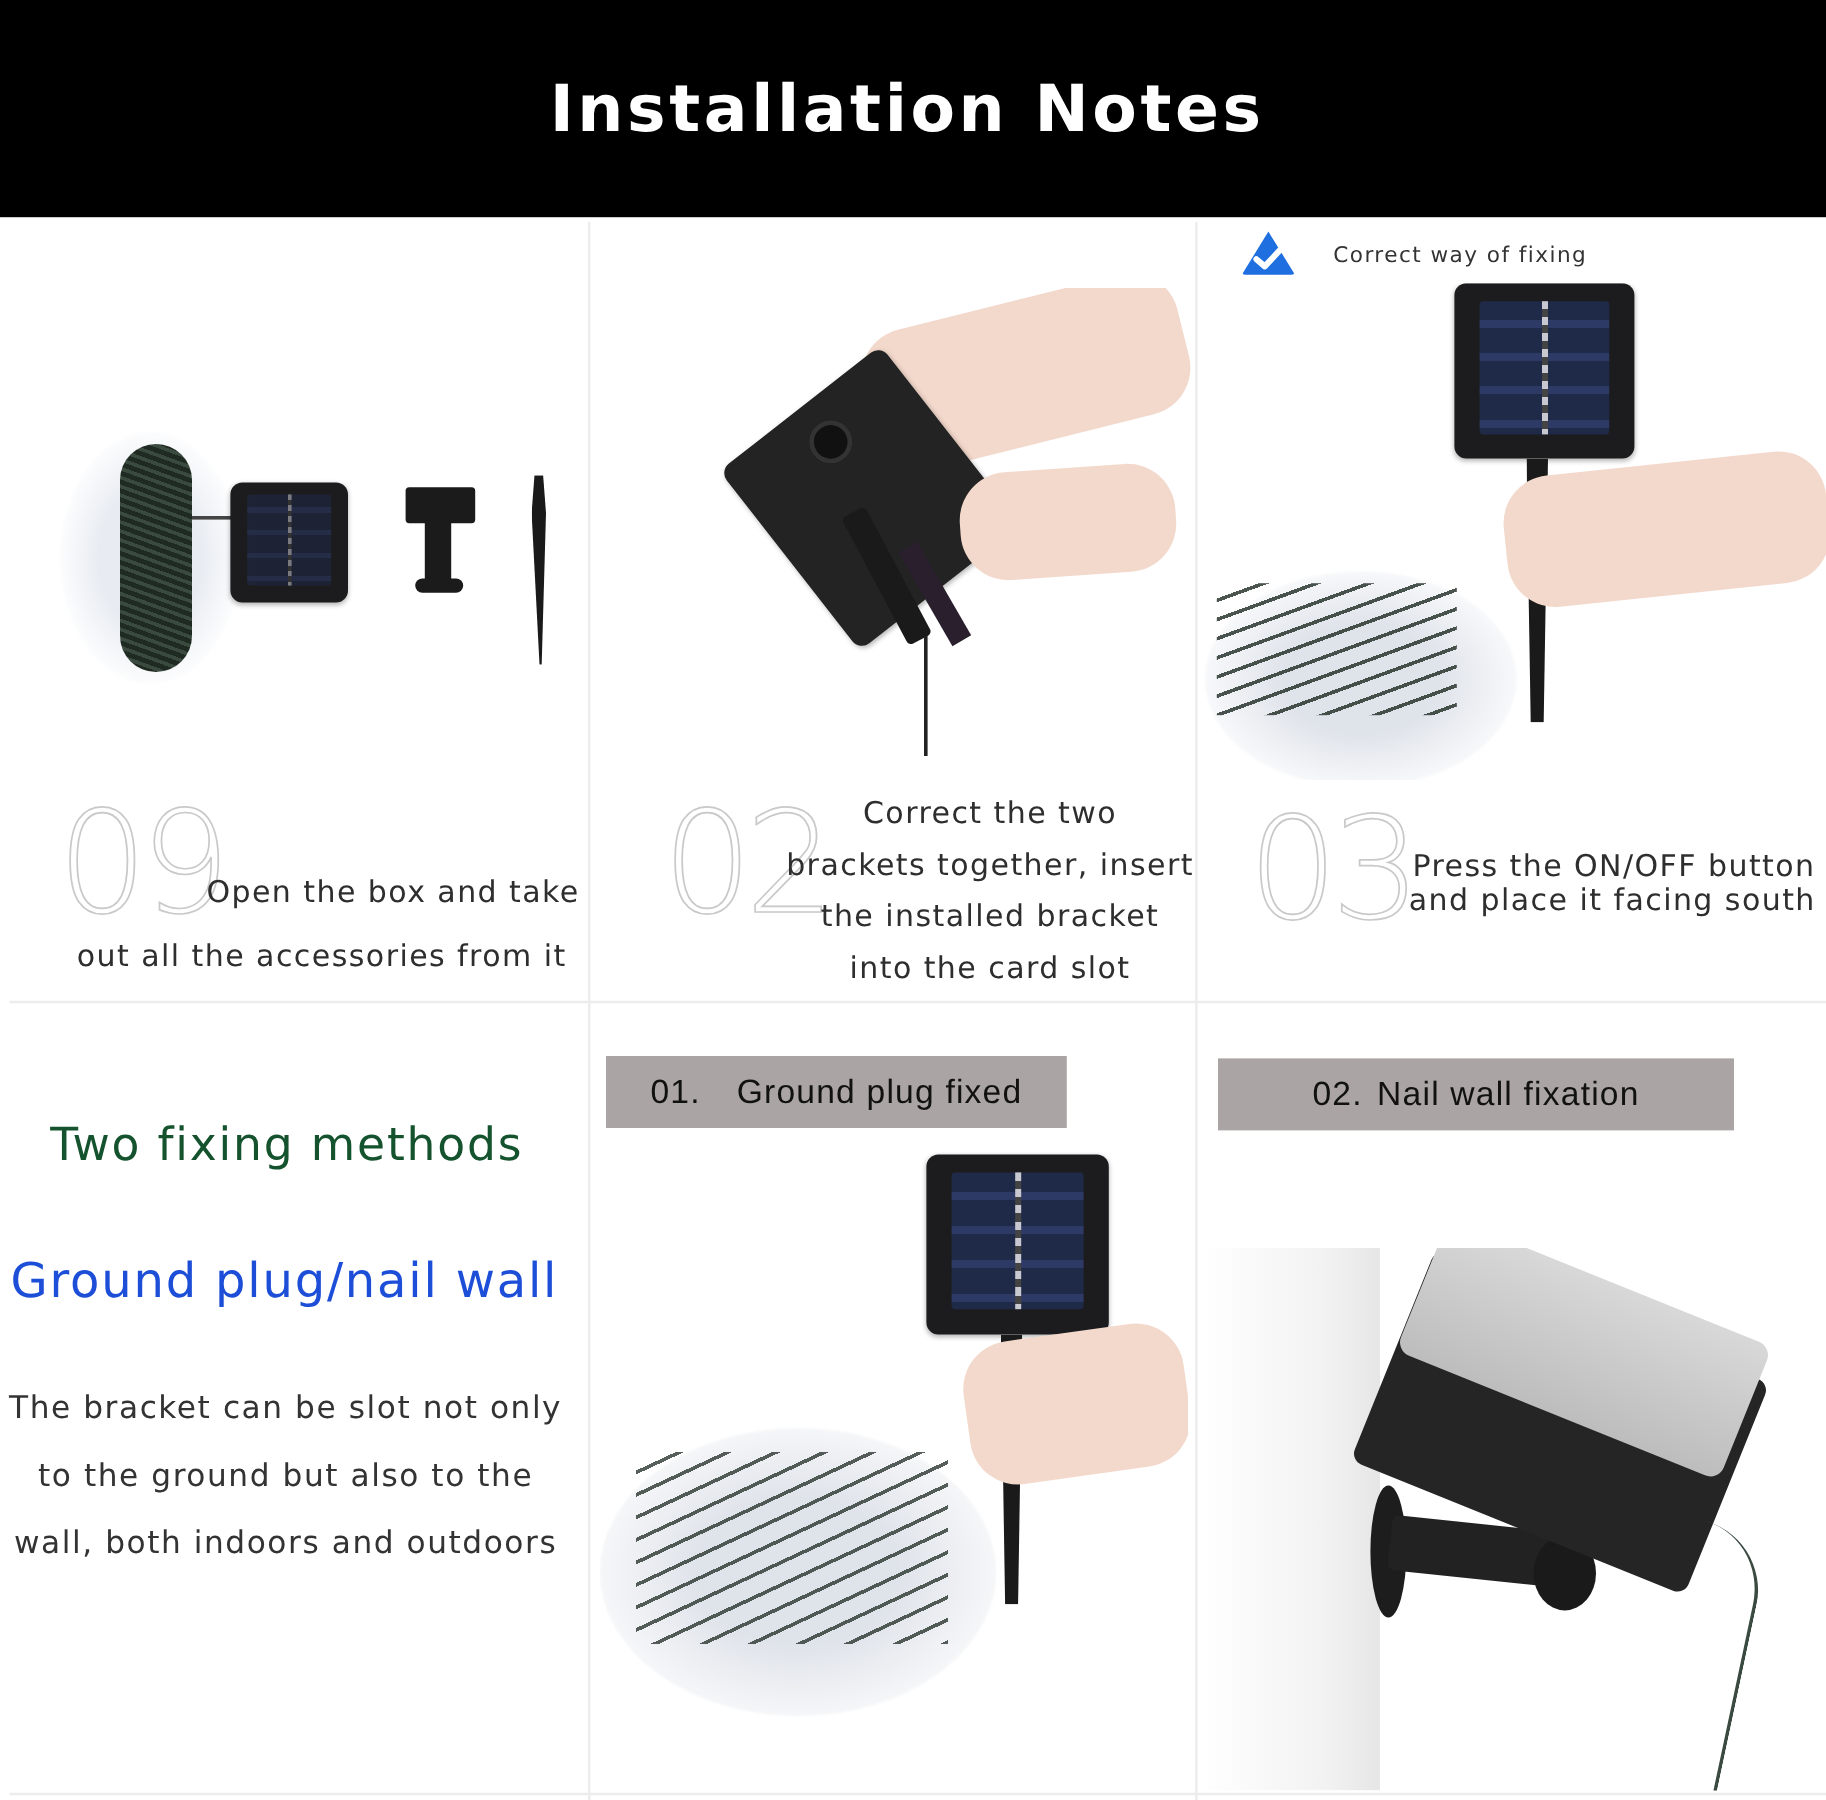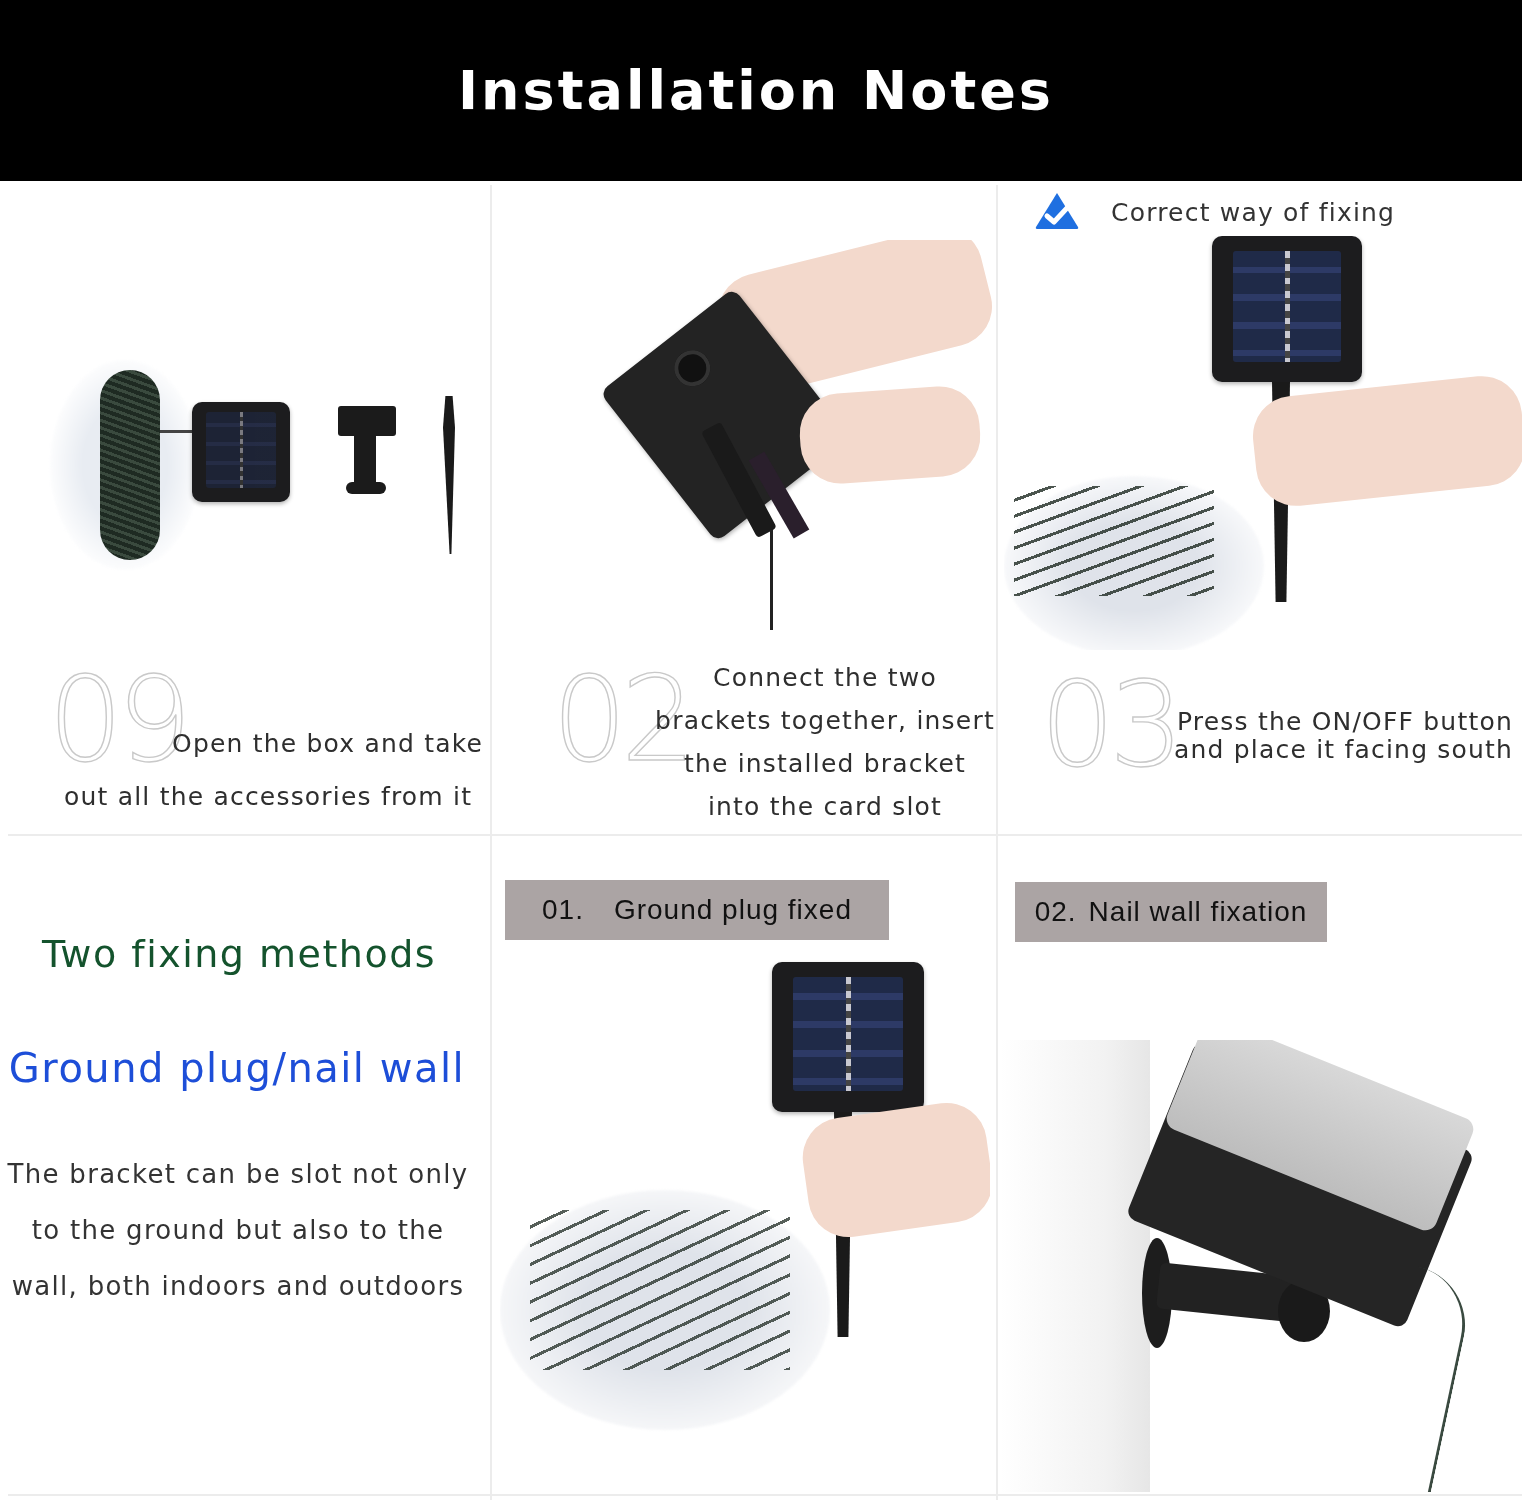--- a/index.html
+++ b/index.html
@@ -12,21 +12,21 @@
   .hline { position:absolute; height:2px; background:#ececec; }
   .abs { position:absolute; }
   .bignum { position:absolute; font-family:"DejaVu Sans", sans-serif; font-weight:200;
             font-size:118px; color:transparent; -webkit-text-stroke:1.4px #c9c9c9; letter-spacing:-6px; line-height:1; }
   .step-text { position:absolute; font-size:25px; color:#2e2e2e; letter-spacing:1.2px; line-height:43px; }
   .center { text-align:center; }
   .tag { position:absolute; background:#aba4a4; display:flex; align-items:center; justify-content:center;
          font-family:"Liberation Sans", sans-serif; font-size:28px; color:#111; letter-spacing:1px; }
   .tag .num { margin-right:12px; }
   .correct { position:absolute; left:1033px; top:190px; display:flex; align-items:center; }
-  .correct-label { font-size:25px; color:#333; letter-spacing:1.2px; margin-left:30px; }
+  .correct-label { font-size:18px; color:#333; letter-spacing:1.2px; margin-left:30px; }
   
   .panel { position:absolute; background:#1c1c1e; border-radius:10px; box-shadow:0 2px 4px rgba(0,0,0,0.3); }
   .cells { position:absolute; left:14%; top:10%; right:14%; bottom:14%;
            background:repeating-linear-gradient(180deg,#1f2a48 0 14%,#2d3a66 14% 20%,#1f2a48 20% 25%); border-radius:3px; }
   .cells::after { content:""; position:absolute; left:48%; top:0; bottom:0; width:5%;
                   background:repeating-linear-gradient(180deg,#c8c8d0 0 6%,#444 6% 12%); }
   .stake { position:absolute; background:#1a1a1a; }
   .blob { position:absolute; border-radius:50%; filter:blur(1px); }
   .hand { position:absolute; background:#f3d9cc; border-radius:40px; }
   .photo { position:absolute; overflow:hidden; }
@@ -68,21 +68,21 @@
   <div class="panel" style="left:140px; top:80px; width:170px; height:190px; transform:rotate(-38deg); background:#232323;">
     <div class="abs" style="left:70px; top:20px; width:36px; height:36px; border-radius:50%; background:#111; box-shadow:inset 0 0 0 4px #333;"></div>
   </div>
   <div class="hand" style="left:300px; top:150px; width:180px; height:90px; transform:rotate(-4deg);"></div>
   <div class="stake" style="left:228px; top:180px; width:22px; height:120px; transform:rotate(-28deg); border-radius:4px;"></div>
   <div class="abs" style="left:270px; top:210px; width:18px; height:90px; background:#2a1f2c; transform:rotate(-30deg);"></div>
   <div class="abs" style="left:270px; top:290px; width:3px; height:100px; background:#222;"></div>
 </div>
 <div class="bignum" style="left:552px; top:660px;">02</div>
 <div class="step-text center" style="left:650px; top:656px; width:350px;">
-  <div>Connect the two</div>
+  <div>Correct the two</div>
   <div>brackets together, insert</div>
   <div>the installed bracket</div>
   <div>into the card slot</div>
 </div>
 
 <div class="correct">
   <span>
     <svg width="48" height="40" viewBox="0 0 48 40">
       <path d="M24 3 L45 37 Q46 39 43 39 L5 39 Q2 39 3 37 Z" fill="#1f6fe0"></path>
       <path d="M14 26 L21 32 L34 18" stroke="#fff" stroke-width="5" fill="none" stroke-linecap="round" stroke-linejoin="round"></path>
@@ -118,21 +118,21 @@
 <div class="photo" style="left:500px; top:960px; width:490px; height:530px;">
   <div class="blob" style="left:0; top:230px; width:330px; height:240px; background:radial-gradient(ellipse at center,#dfe3ea 0 35%,#f5f6f8 70%,#fff 90%);"></div>
   <div class="abs" style="left:30px; top:250px; width:260px; height:160px; background:repeating-linear-gradient(155deg,transparent 0 14px,#1e2a22 14px 17px); opacity:.75;"></div>
   <div class="panel" style="left:272px; top:2px; width:152px; height:150px;">
       <div class="cells"></div>
     </div>
   <div class="stake" style="left:334px; top:152px; width:18px; height:225px; clip-path:polygon(0 0,100% 0,80% 100%,20% 100%);"></div>
   <div class="hand" style="left:305px; top:150px; width:185px; height:120px; transform:rotate(-8deg);"></div>
 </div>
 
-<div class="tag" style="left:1015px; top:882px; width:312px; height:60px;">
+<div class="tag" style="left:1015px; top:882px; width:430px; height:60px;">
   <span class="num">02.</span>
   <span>Nail wall fixation</span>
 </div>
 <div class="photo" style="left:1000px; top:1040px; width:522px; height:452px;">
   <div class="abs" style="left:0; top:0; width:150px; height:452px; background:linear-gradient(90deg,#fff 0%,#f2f2f2 70%,#e6e6e6 100%);"></div>
   <div class="abs" style="left:142px; top:198px; width:30px; height:110px; border-radius:50%; background:#1d1d1d;"></div>
   <div class="abs" style="left:158px; top:230px; width:150px; height:46px; background:#222; transform:rotate(6deg); border-radius:6px;"></div>
   <div class="abs" style="left:278px; top:240px; width:52px; height:62px; border-radius:50%; background:#1a1a1a;"></div>
   <div class="abs" style="left:150px; top:50px; width:300px; height:190px; background:#252525; transform:rotate(22deg); border-radius:10px;"></div>
   <div class="abs" style="left:175px; top:24px; width:290px; height:120px; background:linear-gradient(180deg,#d8d8d8,#bdbdbd); transform:rotate(22deg); border-radius:12px;"></div>

